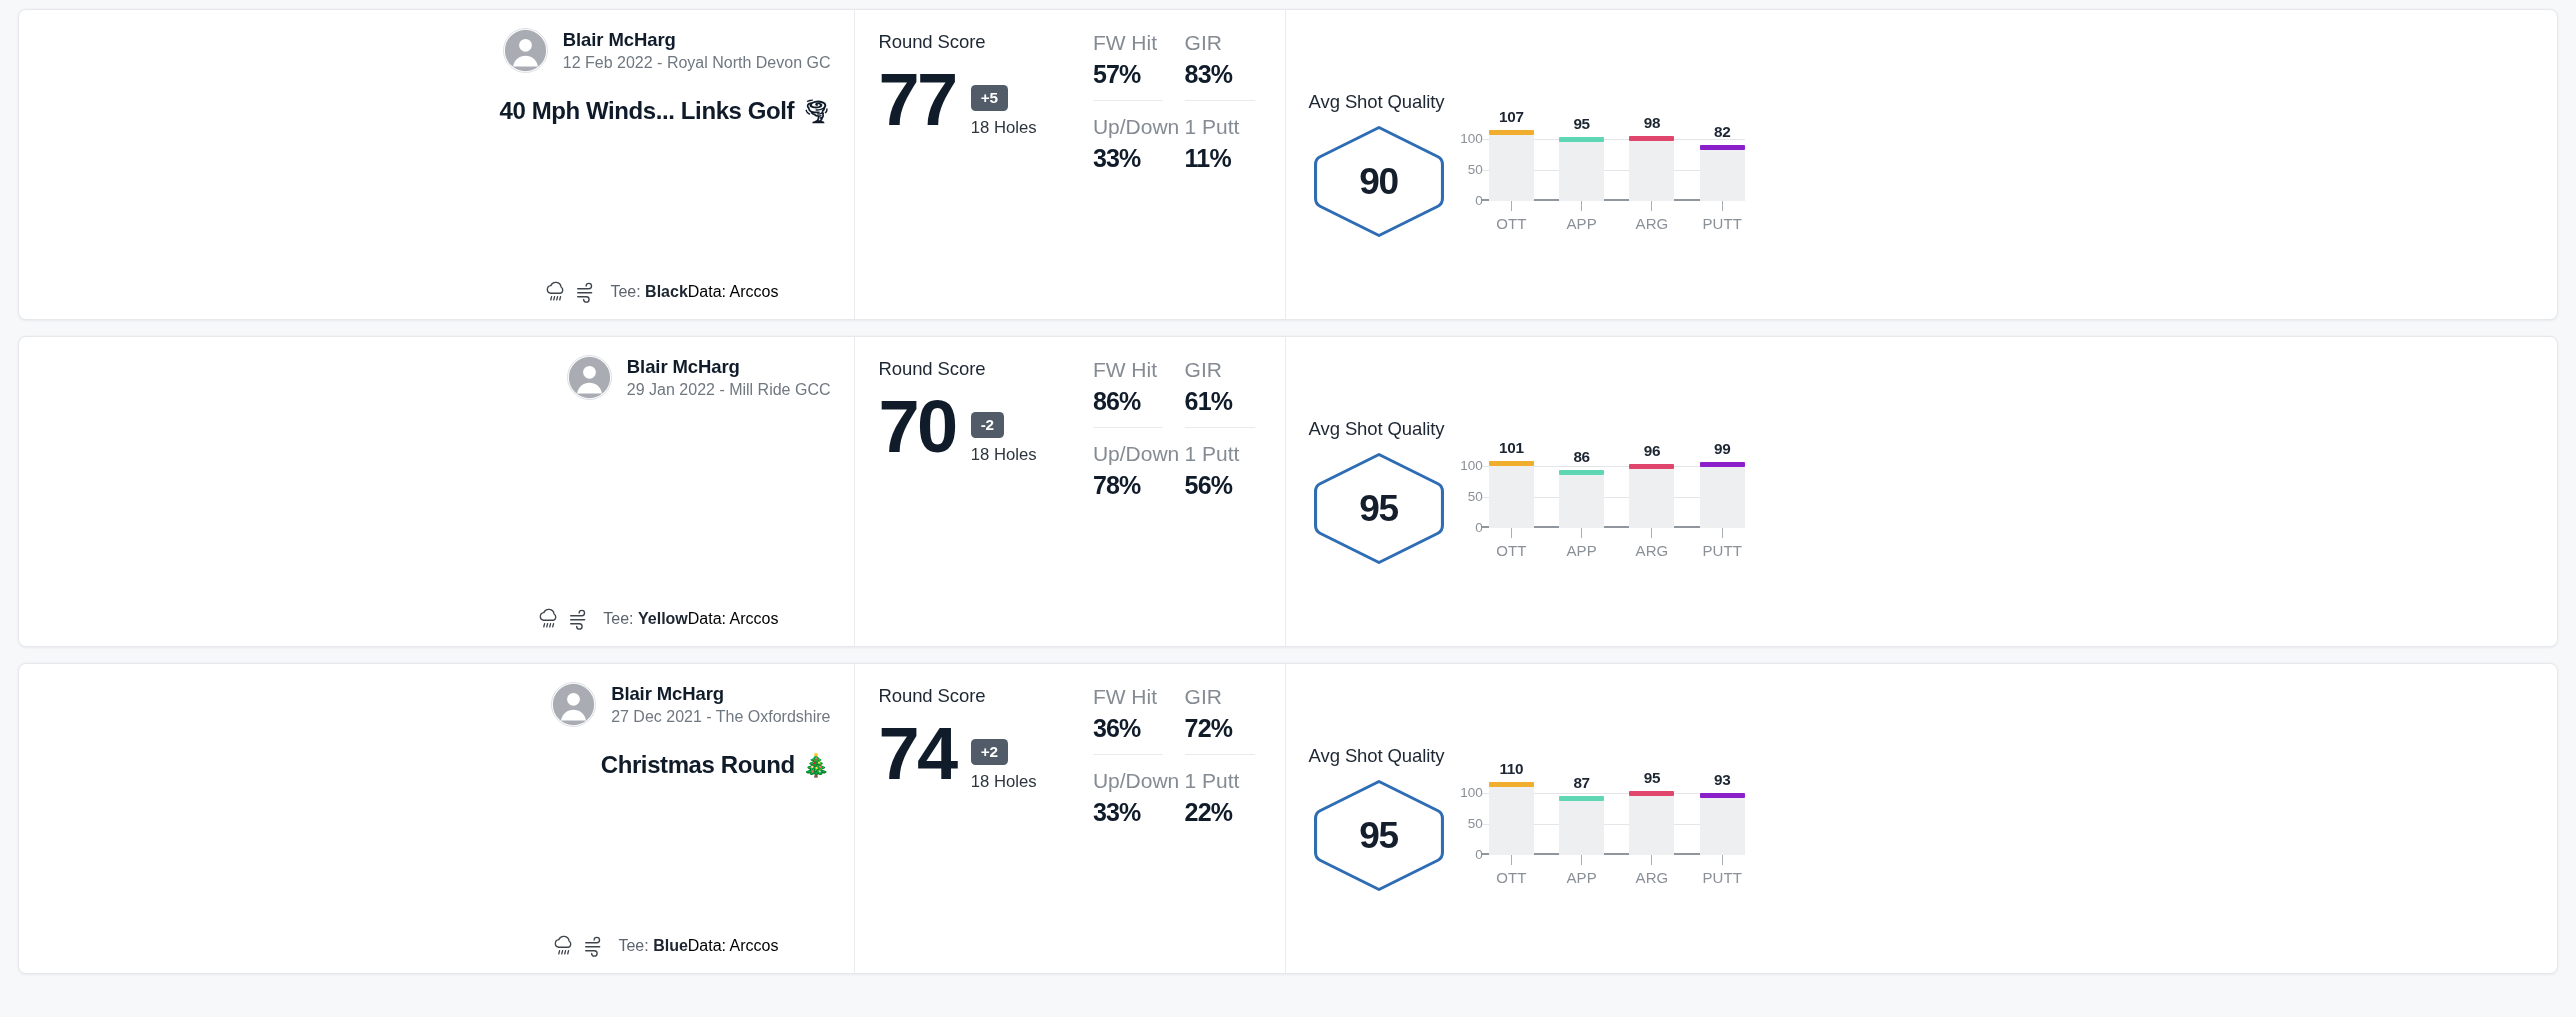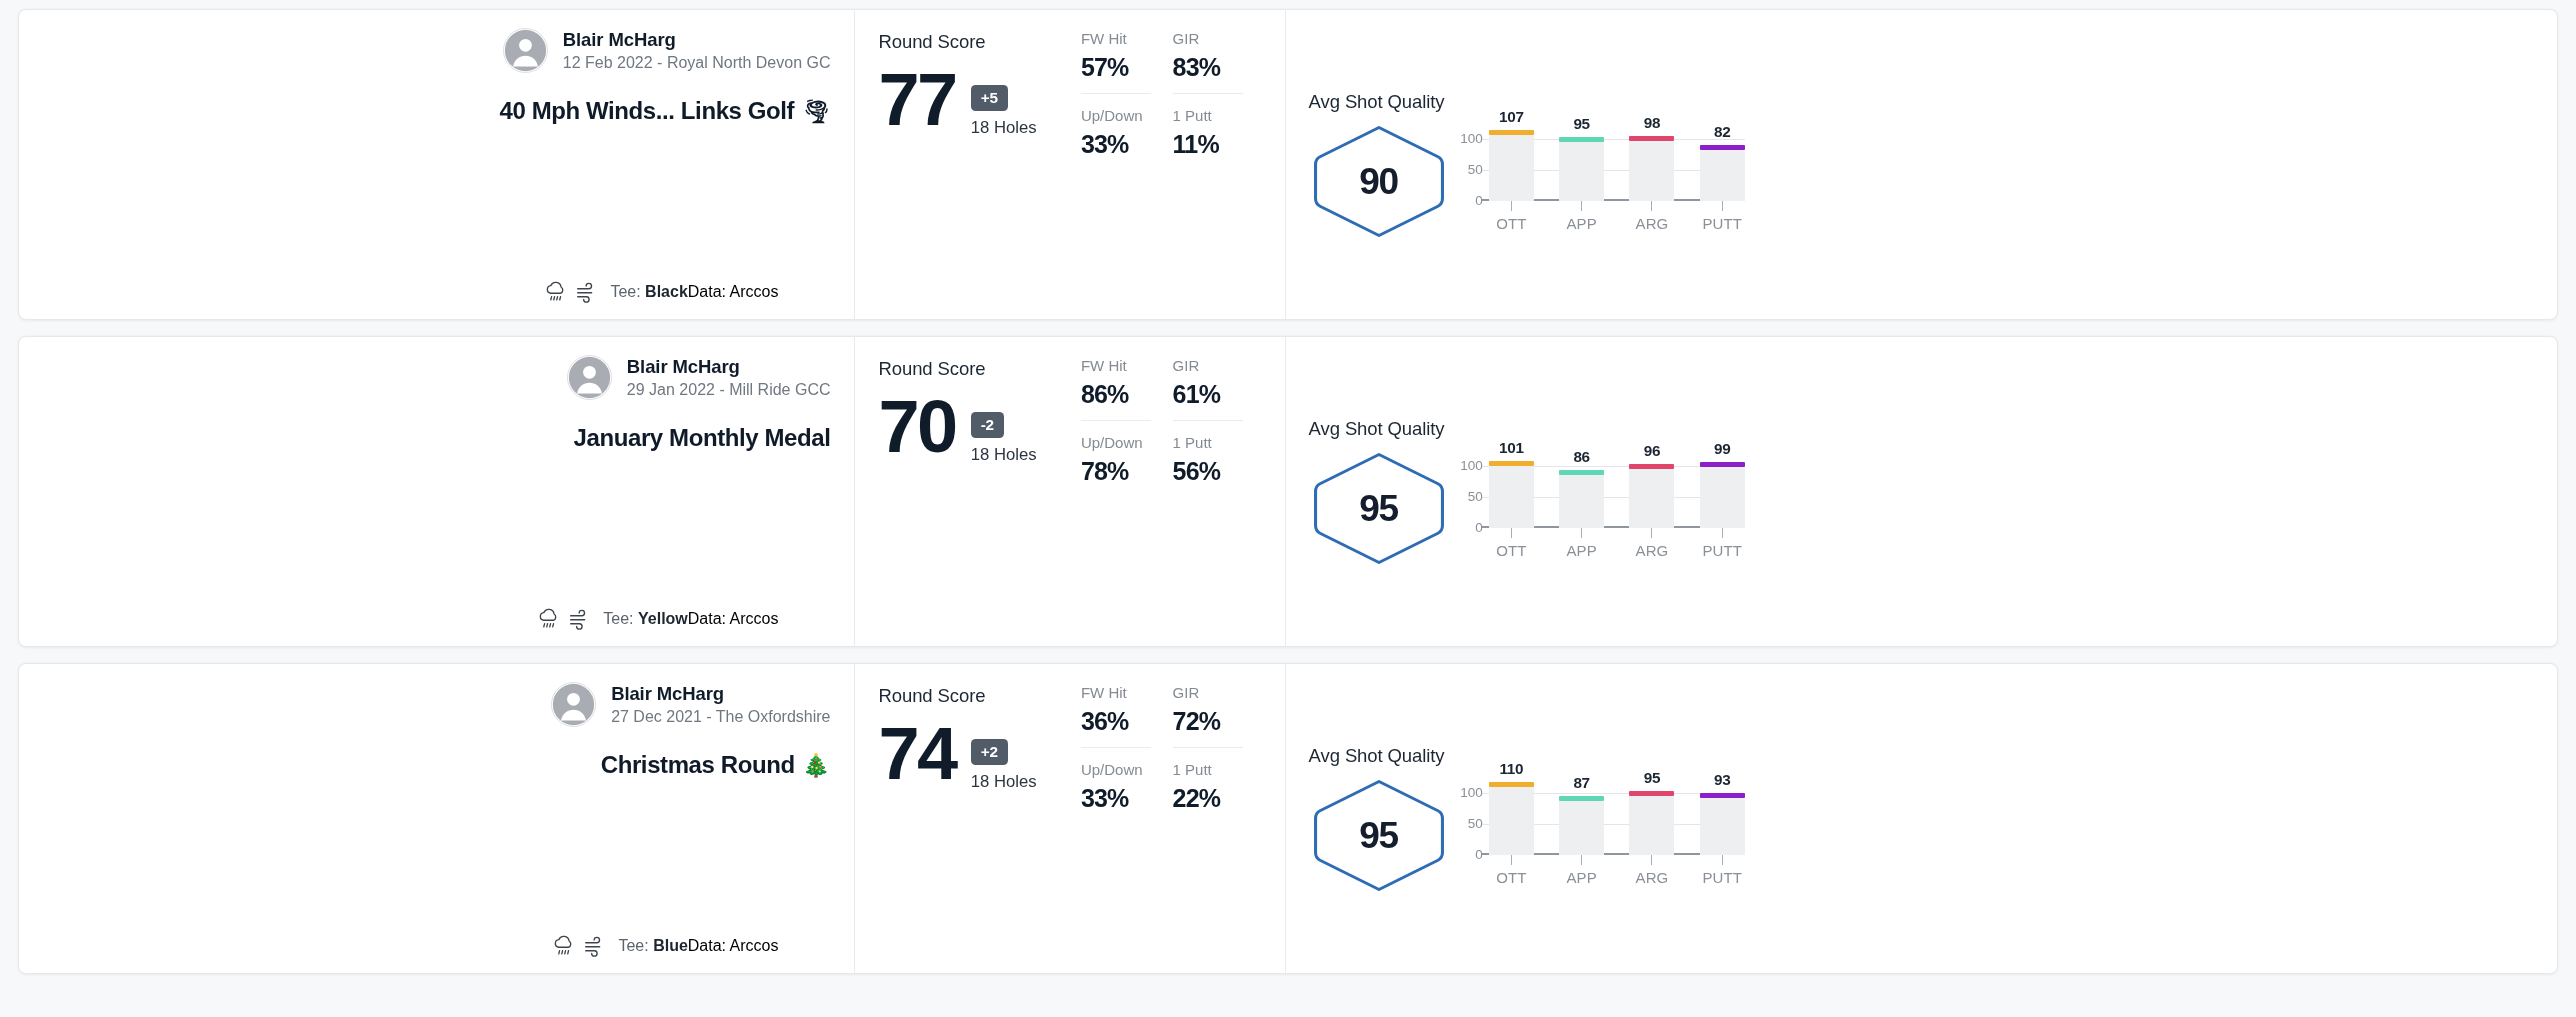--- a/index.html
+++ b/index.html
@@ -105,20 +105,21 @@
     color: #000000;
   }
 
   
   .card-mid {
     flex: 0 0 431px;
     width: 431px;
     border-left: 0.9px solid #e9ebee;
     padding: 18px 0 16px 23.5px;
     display: flex;
+    gap: 12px;
   }
 
   .score-block { width: 197px; flex: 0 0 197px; padding-top: 2.7px; }
   .score-label {
     font-size: 18.5px;
     color: #1d2733;
     letter-spacing: -0.1px;
   }
   .score-row {
     margin-top: 14.4px;
@@ -164,21 +165,21 @@
     grid-template-rows: auto auto;
     column-gap: 21.7px;
     row-gap: 0;
     align-content: start;
     padding-top: 1.8px;
     margin-left: 5.4px;
   }
   .stat-cell { padding-bottom: 12.6px; }
   .stat-cell.top { border-bottom: 0.9px solid #e9ebee; margin-bottom: 12.6px; }
   .stat-name {
-    font-size: 15px;
+    font-size: 21px;
     color: #848b93;
     line-height: 1.2;
     white-space: nowrap;
   }
   .stat-val {
     margin-top: 6.3px;
     font-size: 25px;
     font-weight: bold;
     color: #111c2b;
     letter-spacing: -0.8px;
@@ -499,23 +500,20 @@
   <circle cx="25" cy="25" r="24" fill="#a9adb3"></circle>
   <circle cx="25" cy="19" r="7.4" fill="#ffffff"></circle>
   <path d="M10.5 43.5c1.6-8.1 7.6-12.4 14.5-12.4s12.9 4.3 14.5 12.4z" fill="#ffffff"></path>
 </svg>
           </div>
           <div class="user-meta">
             <div class="user-name">Blair McHarg</div>
             <div class="round-sub">29 Jan 2022 - Mill Ride GCC</div>
           </div>
         </div>
-        <h2 class="round-title">
-          <span>January Monthly Medal</span>
-        </h2>
         <div class="card-left-footer">
           <div class="cond-icons">
             <span>
               <svg width="23.5" height="21.7" viewBox="0 0 26 24" fill="none" aria-hidden="true">
   <path d="M7.2 13.6a4.3 4.3 0 0 1 .3-8.5 6 6 0 0 1 11.4 1.5 3.9 3.9 0 0 1-.7 7h-11z" stroke="#3d444c" stroke-width="1.5" stroke-linejoin="round"></path>
   <path d="M8.4 17.3l-.9 3.6M11.7 17.3l-.9 3.6M15 17.3l-.9 3.6M18.3 17.3l-.9 3.6" stroke="#3d444c" stroke-width="1.5" stroke-linecap="round"></path>
 </svg>
             </span>
             <span>
               <svg width="23.5" height="21.7" viewBox="0 0 26 24" fill="none" aria-hidden="true">

